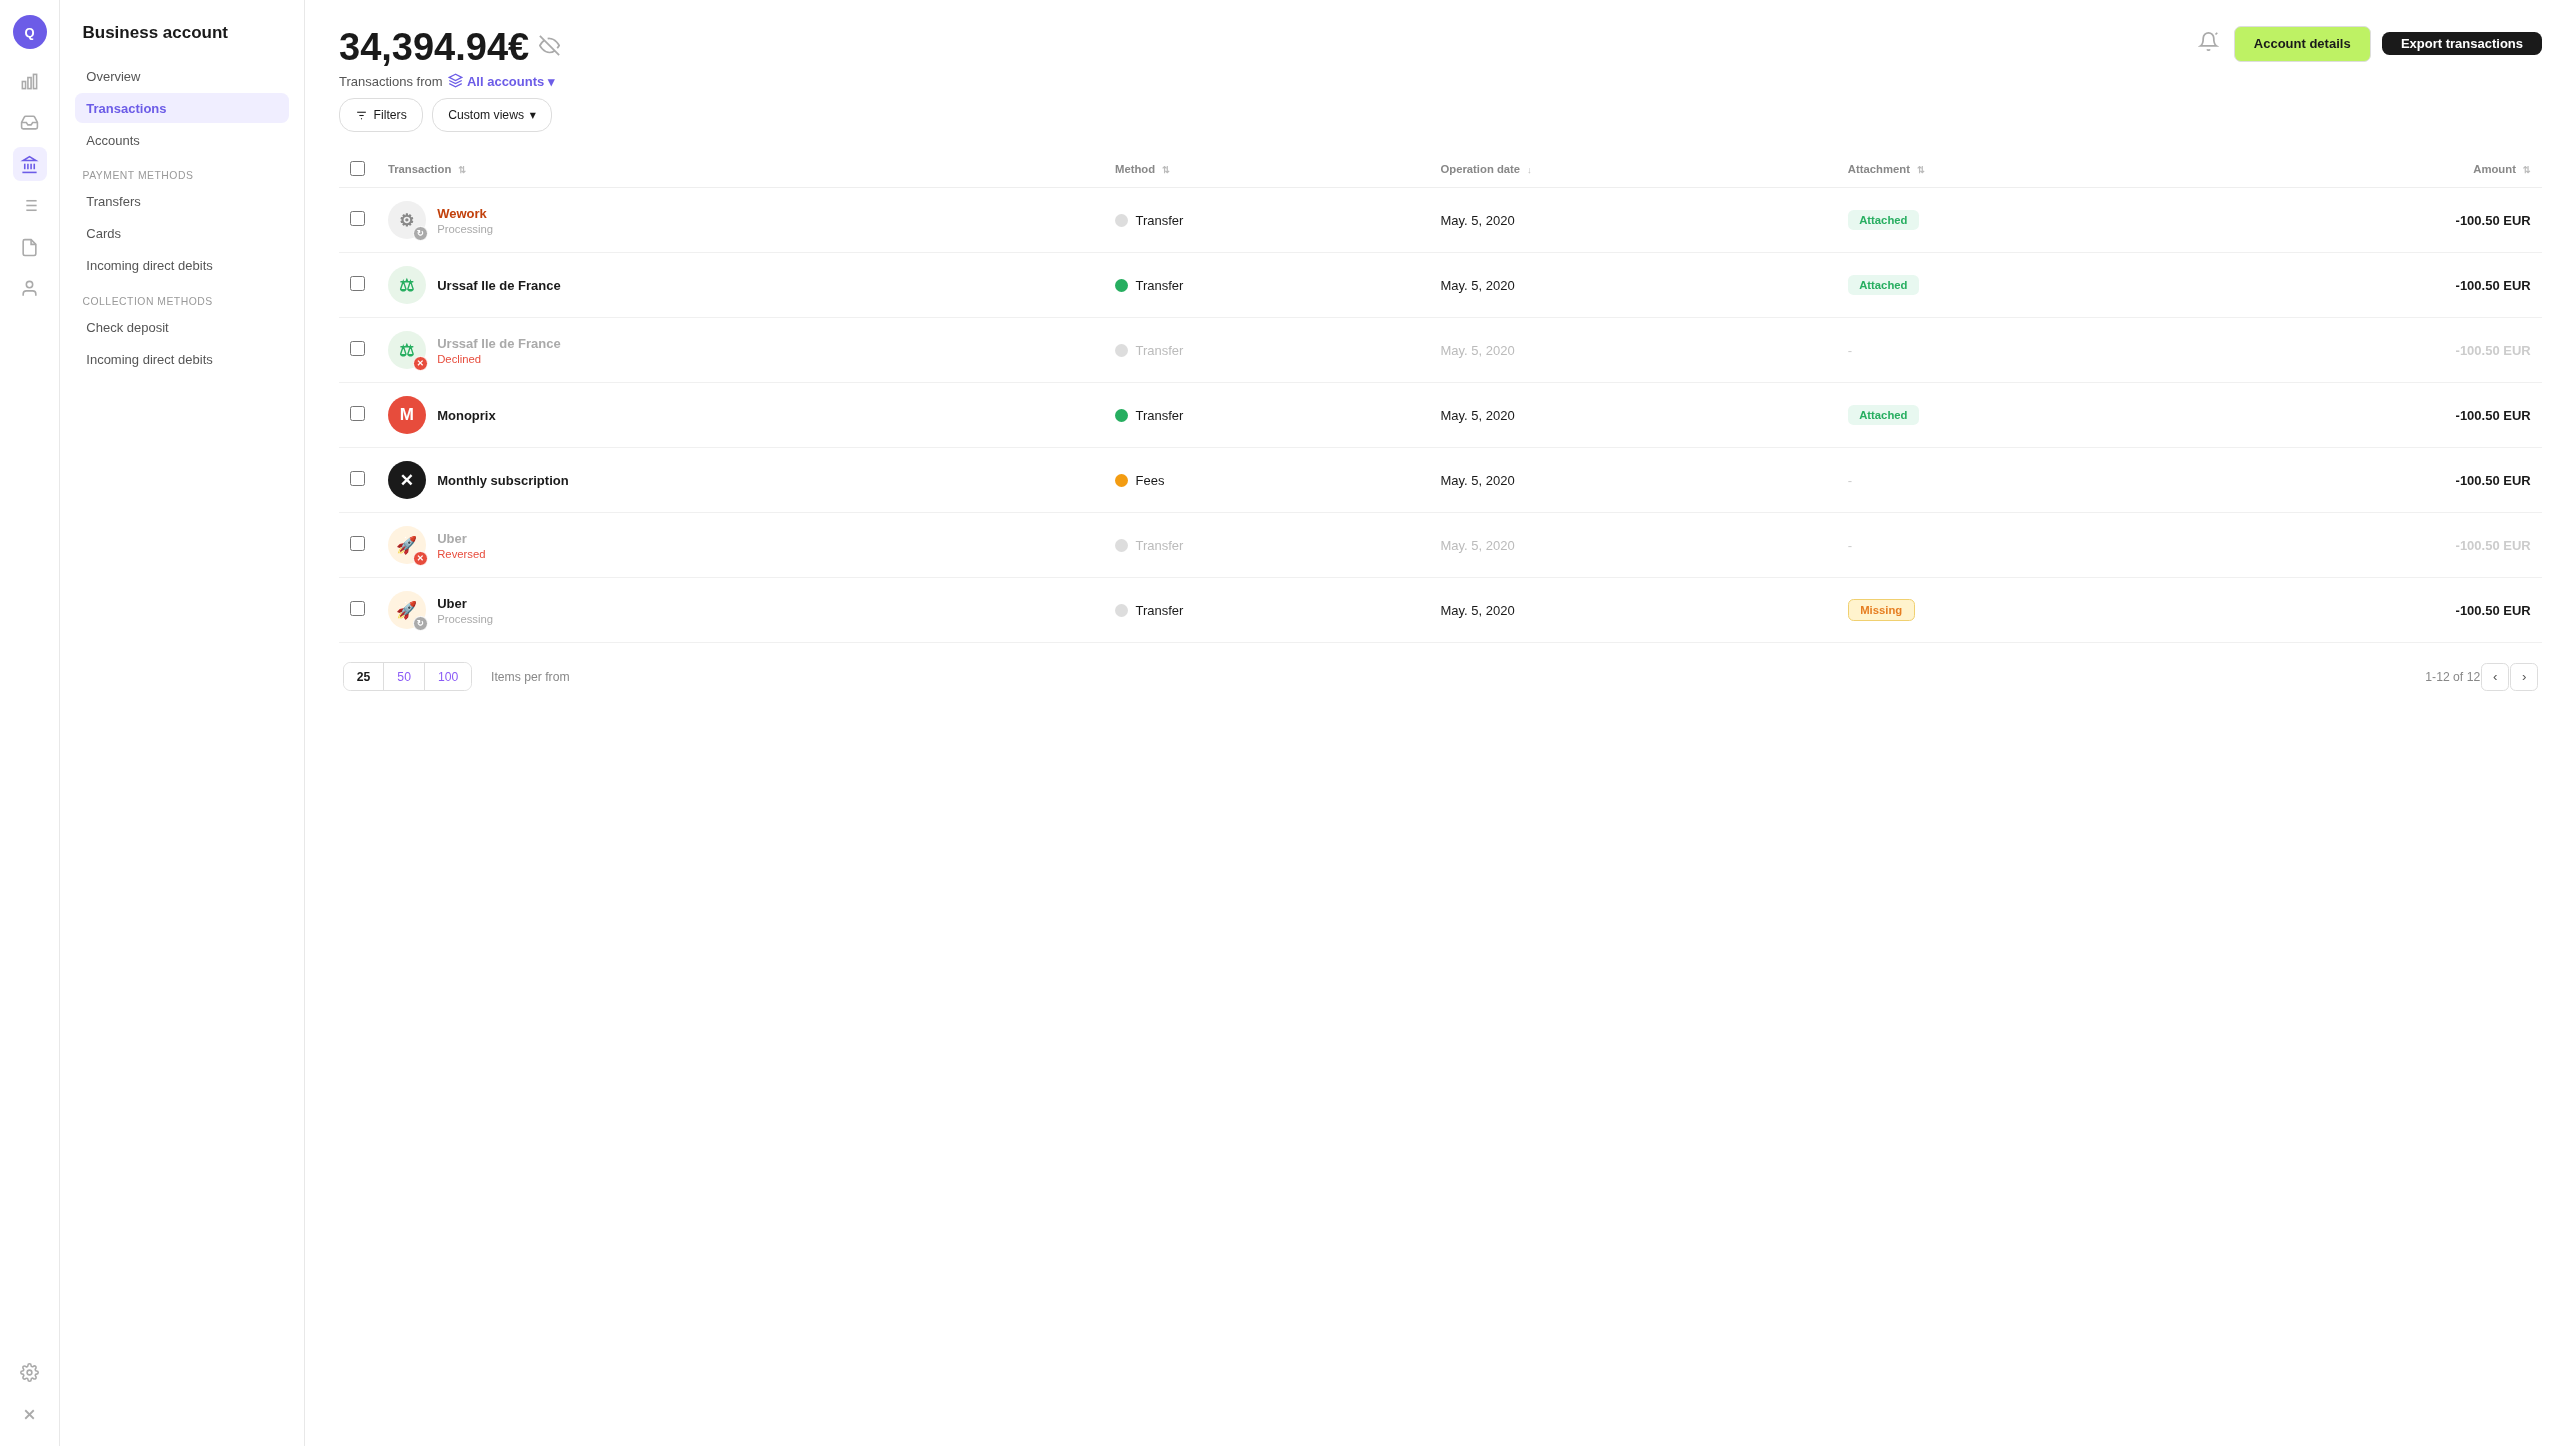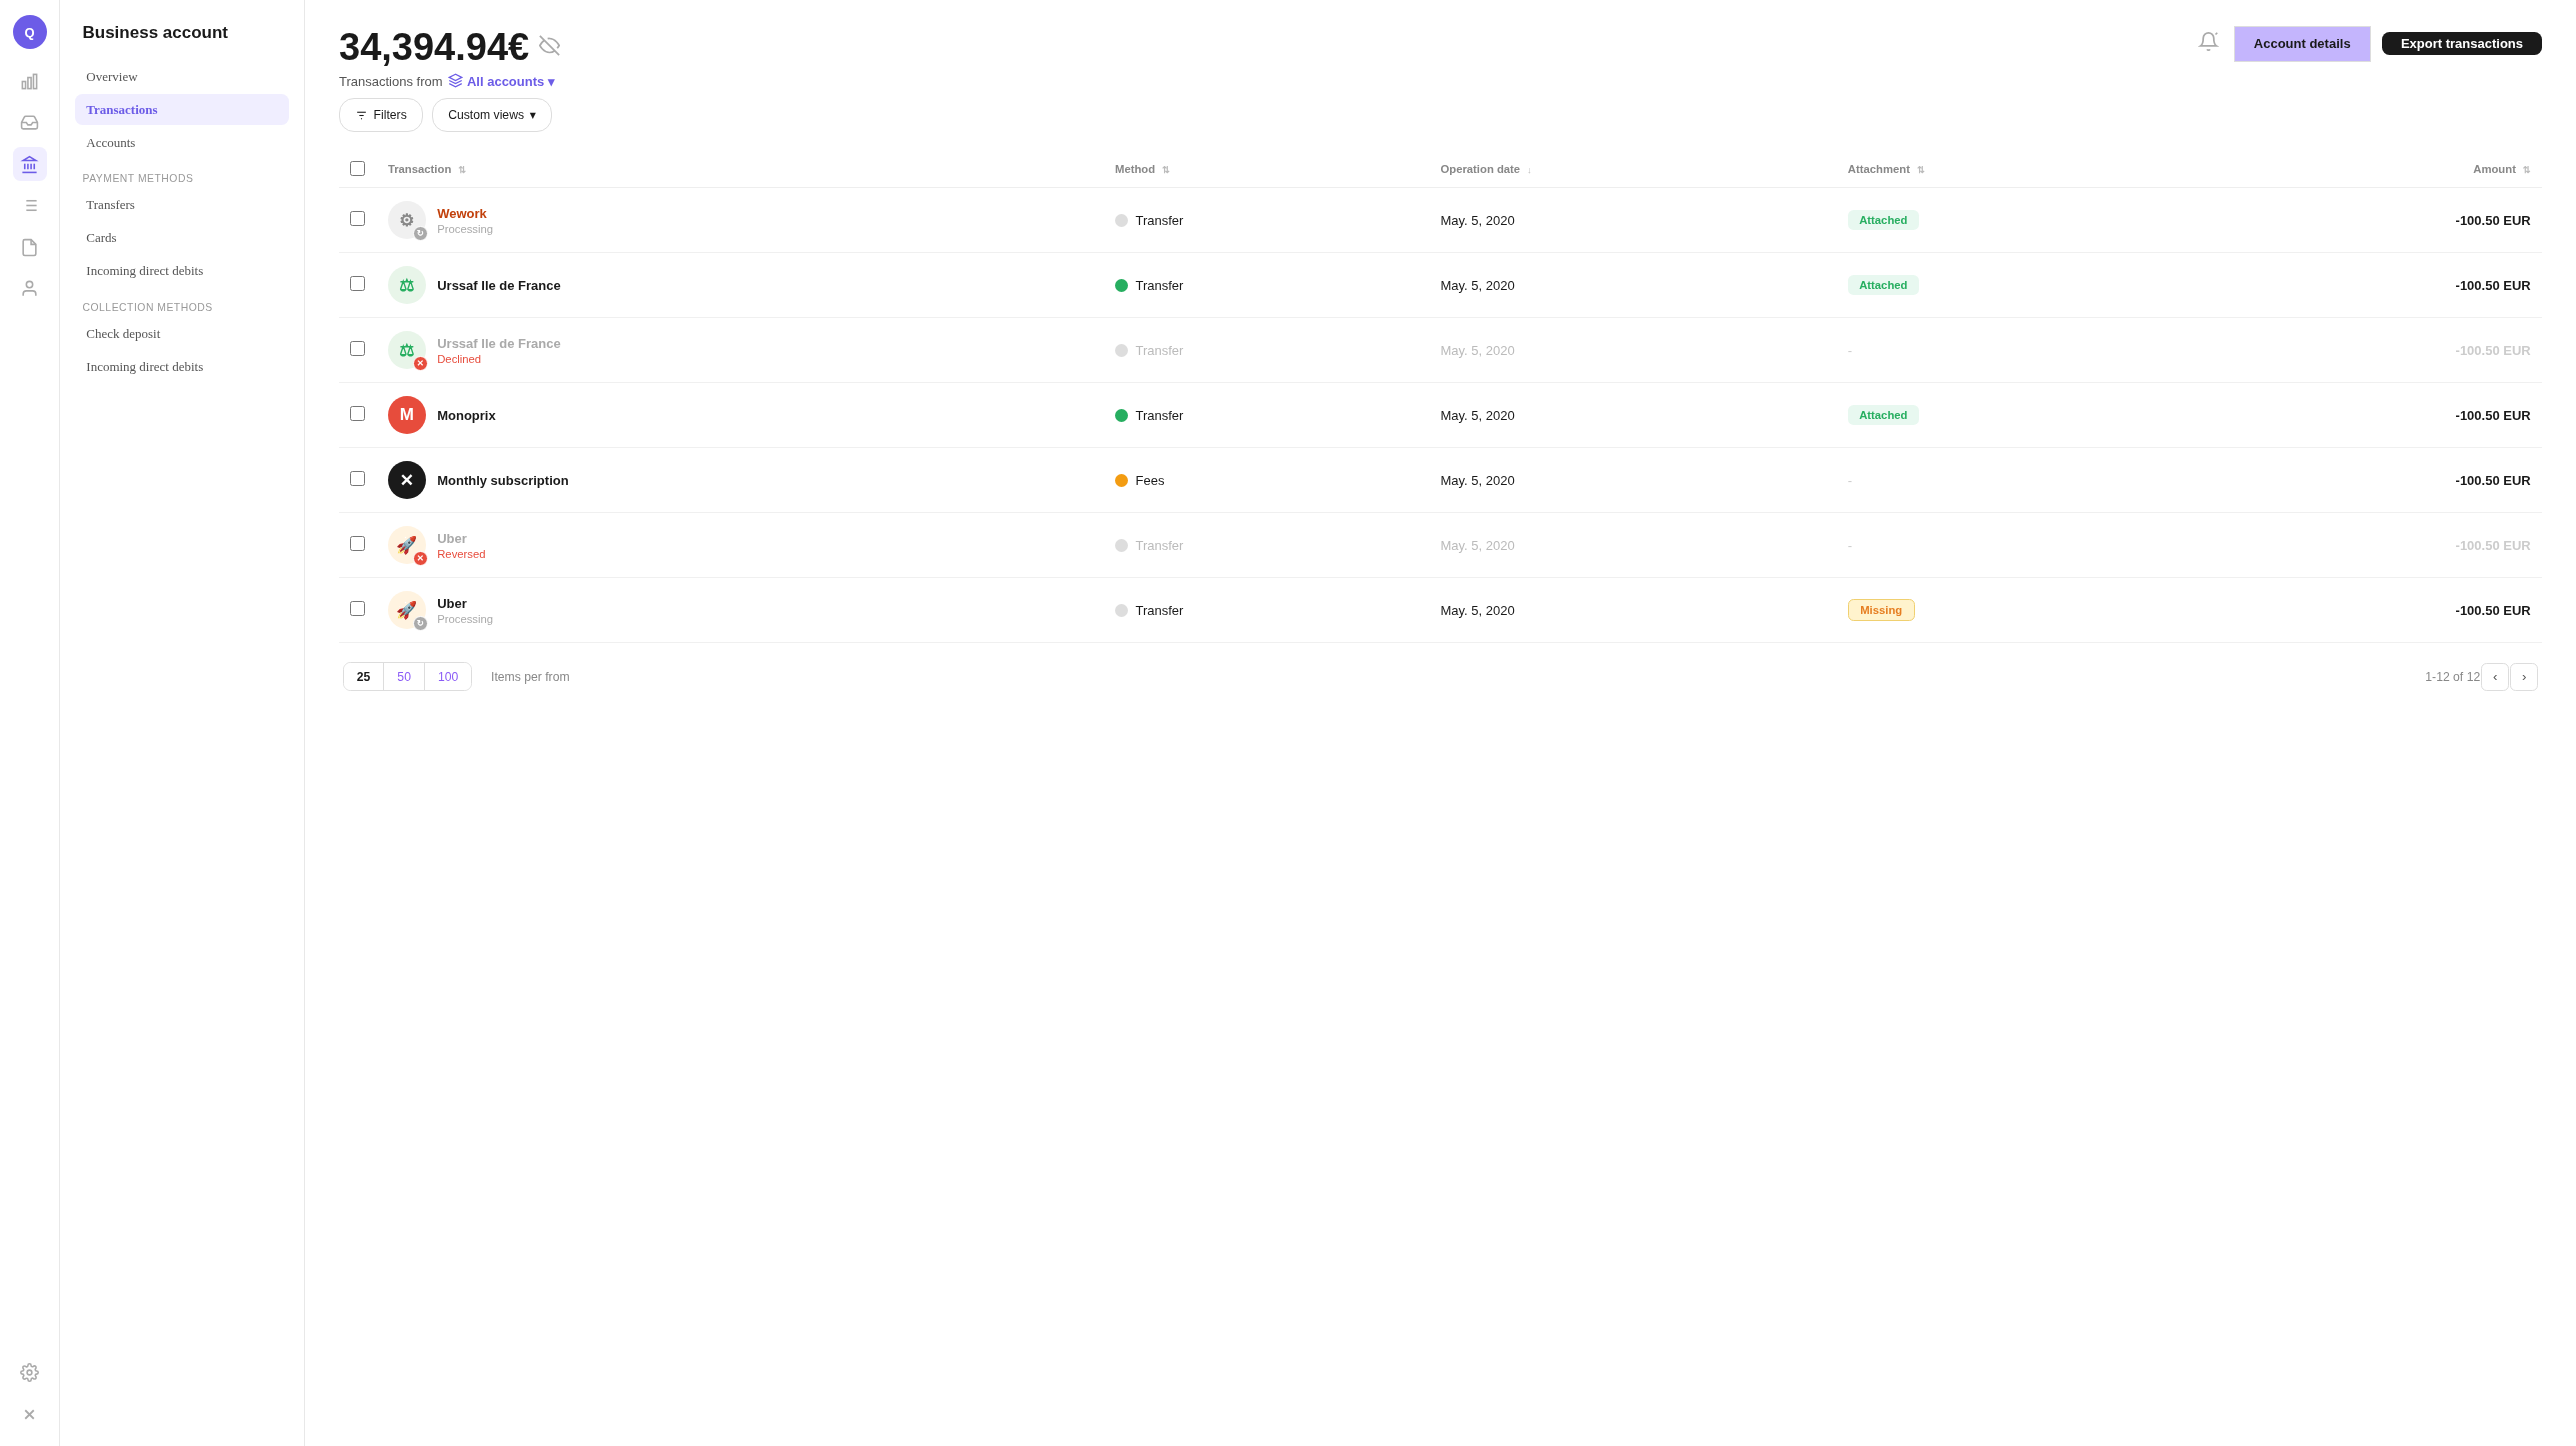--- a/index.html
+++ b/index.html
@@ -46,21 +46,20 @@
     }
     .sidebar-section-label {
       font-size: 10.4px; color: #999; font-weight: 500;
       text-transform: uppercase; letter-spacing: 0.5px;
       padding: 0 7.5px; margin: 15px 0 5.6px;
     }
     .sidebar-item {
       padding: 7.5px 11.3px; border-radius: 7.5px; cursor: pointer;
       font-size: 13px; color: #555; font-weight: 500;
       margin-bottom: 1.9px;
-      font-family: Liberation Serif, serif;
     }
     .sidebar-item.active { background: #f0eeff; color: #6c5ce7; font-weight: 600; }
 
     
     .main {
       flex: 1;
       overflow-y: auto;
       padding: 26px 34px;
       background: #fff;
     }
@@ -83,22 +82,22 @@
     }
     .accounts-link {
       display: flex; align-items: center; gap: 3.8px;
       color: #6c5ce7; font-weight: 600; cursor: pointer;
       font-size: 13px;
     }
     .header-actions {
       display: flex; gap: 11.3px; align-items: center;
     }
     .btn-secondary {
-      padding: 9.4px 19px; border: 1.4px solid #ddd; border-radius: 0;
-      background: #c4b5fd; color: #1a1a1a; font-size: 13px; font-weight: 600;
+      padding: 9.4px 19px; border: 1.4px solid #ddd; border-radius: 7px;
+      background: #bef264; color: #1a1a1a; font-size: 13px; font-weight: 600;
       cursor: pointer;
     }
     .btn-primary {
       padding: 4px 19px; border: none; border-radius: 7.5px;
       background: #1a1a1a; color: #fff; font-size: 13px; font-weight: 600;
       cursor: pointer;
     }
     .notif-icon { color: #aaa; font-size: 19px; cursor: pointer; margin-right: 3.8px; }
 
     

